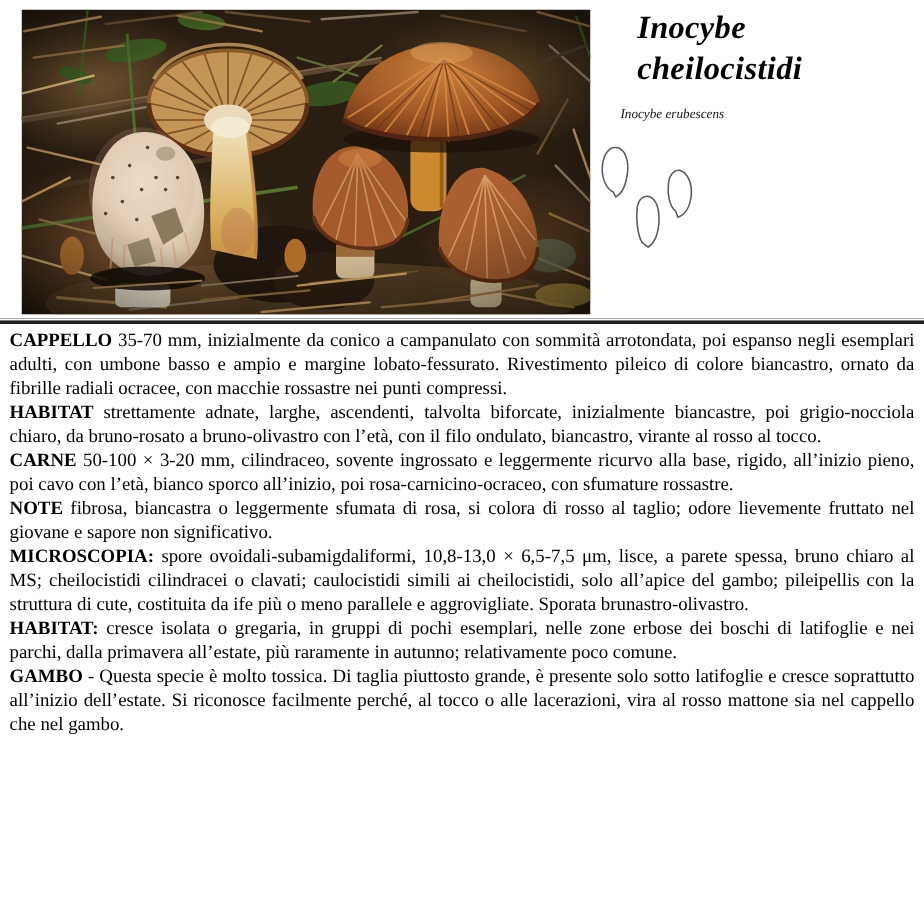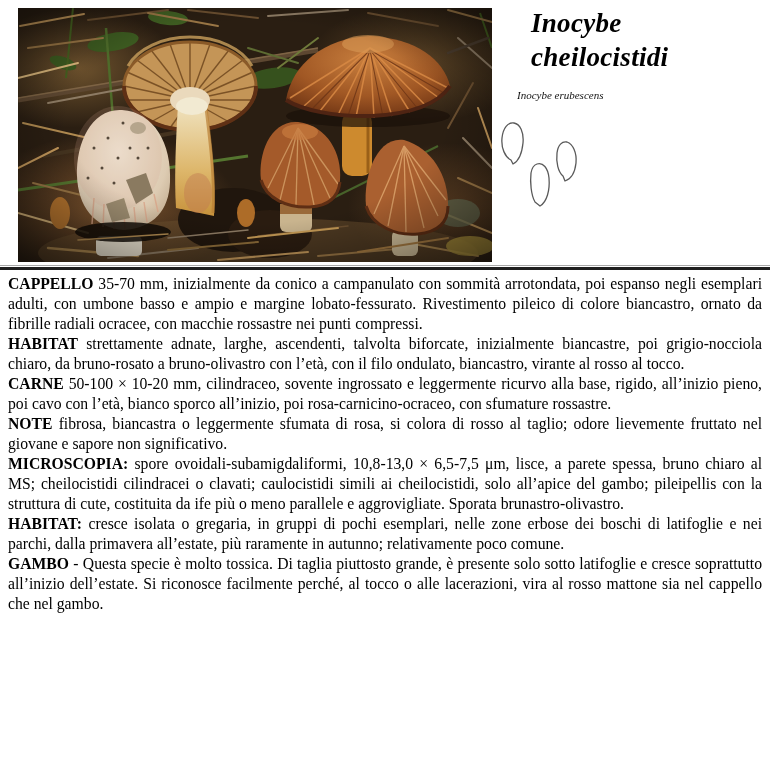--- a/index.html
+++ b/index.html
@@ -281,18 +281,18 @@
 
 <div class="divider">
   <div class="lt"></div>
     <div class="gap"></div>
     <div class="dk"></div>
 </div>
 
 <div class="content">
   <p><b>CAPPELLO</b> <span>35-70 mm, inizialmente da conico a campanulato con sommità arrotondata, poi espanso negli esemplari adulti, con umbone basso e ampio e margine lobato-fessurato. Rivestimento pileico di colore biancastro, ornato da fibrille radiali ocracee, con macchie rossastre nei punti compressi.</span></p>
   <p><b>HABITAT</b> <span>strettamente adnate, larghe, ascendenti, talvolta biforcate, inizialmente biancastre, poi grigio-nocciola chiaro, da bruno-rosato a bruno-olivastro con l’età, con il filo ondulato, biancastro, virante al rosso al tocco.</span></p>
-  <p><b>CARNE</b> <span>50-100 × 10-20 mm, cilindraceo, sovente ingrossato e leggermente ricurvo alla base, rigido, all’inizio pieno, poi cavo con l’età, bianco sporco all’inizio, poi rosa-carnicino-ocraceo, con sfumature rossastre.</span></p>
+  <p><b>CARNE</b> <span>50-100 × 3-20 mm, cilindraceo, sovente ingrossato e leggermente ricurvo alla base, rigido, all’inizio pieno, poi cavo con l’età, bianco sporco all’inizio, poi rosa-carnicino-ocraceo, con sfumature rossastre.</span></p>
   <p><b>NOTE</b> <span>fibrosa, biancastra o leggermente sfumata di rosa, si colora di rosso al taglio; odore lievemente fruttato nel giovane e sapore non significativo.</span></p>
   <p><b>MICROSCOPIA:</b> <span>spore ovoidali-subamigdaliformi, 10,8-13,0 × 6,5-7,5 μm, lisce, a parete spessa, bruno chiaro al MS; cheilocistidi cilindracei o clavati; caulocistidi simili ai cheilocistidi, solo all’apice del gambo; pileipellis con la struttura di cute, costituita da ife più o meno parallele e aggrovigliate. Sporata brunastro-olivastro.</span></p>
   <p><b>HABITAT:</b> <span>cresce isolata o gregaria, in gruppi di pochi esemplari, nelle zone erbose dei boschi di latifoglie e nei parchi, dalla primavera all’estate, più raramente in autunno; relativamente poco comune.</span></p>
   <p><b>GAMBO</b> <span>- Questa specie è molto tossica. Di taglia piuttosto grande, è presente solo sotto latifoglie e cresce soprattutto all’inizio dell’estate. Si riconosce facilmente perché, al tocco o alle lacerazioni, vira al rosso mattone sia nel cappello che nel gambo.</span></p>
 </div>
 
 </body></html>

